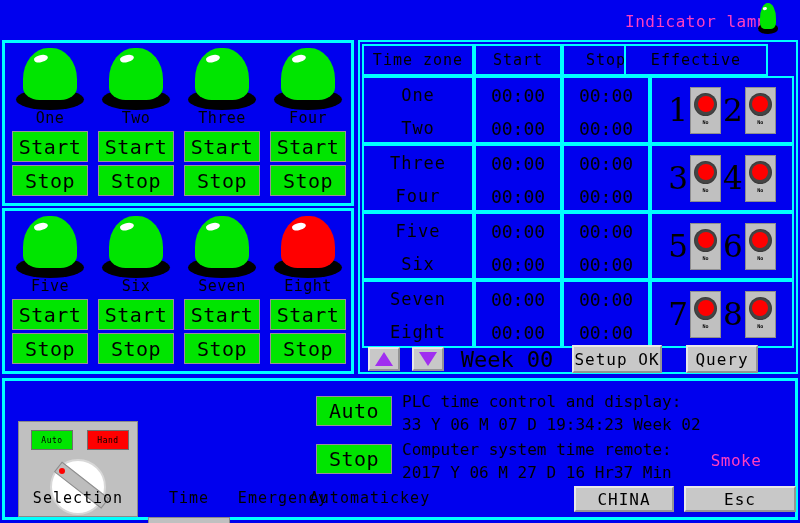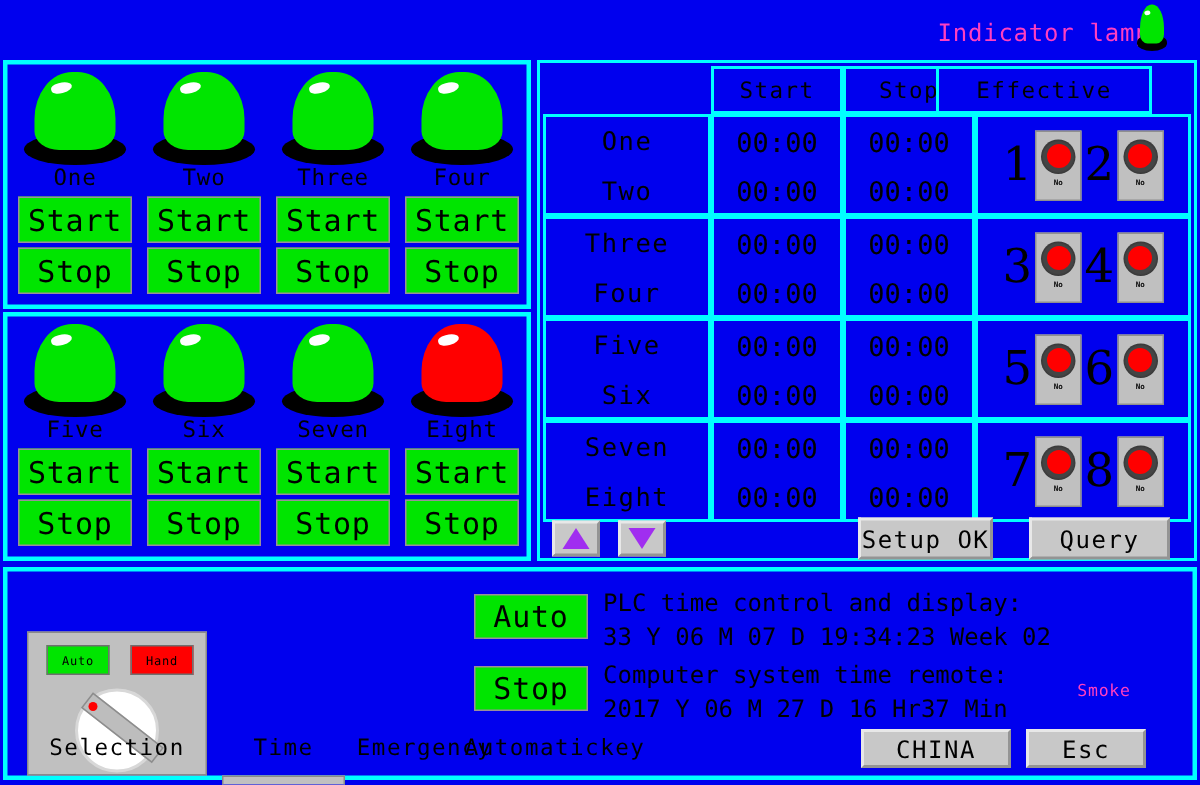--- a/index.html
+++ b/index.html
@@ -70,21 +70,21 @@
   .knob-circle{position:absolute;left:31px;top:37px;width:52px;height:52px;
        border-radius:50%;background:#fff;border:2px solid #d8d8d8;}
   .knob-bar{position:absolute;left:38px;top:42px;width:58px;height:11px;
        background:#bdbdbd;border:1px solid #8d8d8d;transform:rotate(38deg);
        transform-origin:6px 6px;}
   .knob-dot{position:absolute;left:40px;top:46px;width:6px;height:6px;
        border-radius:50%;background:#ff0000;}
 
   
   .tline{color:#000;font-size:16px;letter-spacing:0px;white-space:nowrap;}
-  #smoke-label{color:#ff3fc0;font-size:11px;letter-spacing:.5px;}
+  #smoke-label{color:#ff3fc0;font-size:16px;letter-spacing:.5px;}
 </style>
 </head>
 <body>
 
 <div id="root">
 
   <div class="abs ctr" id="indicator-label">Indicator lamp</div>
   <div class="abs lamp" id="indicator-lamp">
     <div class="base"></div>
     <div class="dome" style="background:#00e500"></div>
@@ -177,20 +177,21 @@
         <div class="dome" style="background: rgb(255, 0, 0);"></div>
         <div class="hl"></div>
       </div>
     </div>
   <div class="abs ctr lamp-label" style="left:272px;top:277px;width:72px;height:18px;">Eight</div>
   <div class="abs ctr gbtn" style="left:270px;top:299px;width:76px;height:31px;">Start</div>
   <div class="abs ctr gbtn" style="left:270px;top:333px;width:76px;height:31px;">Stop</div>
 
   <div class="abs" style="left:358px;top:40px;width:440px;height:334px;border:2px solid #00ffff;box-sizing:border-box;"></div>
 
+  <div class="abs ctr tcell thead" style="left:362px;top:44px;width:112px;height:32px;">Time zone</div>
   <div class="abs ctr tcell thead" style="left:474px;top:44px;width:88px;height:32px;">Start</div>
   <div class="abs ctr tcell thead" style="left:562px;top:44px;width:88px;height:32px;">Stop</div>
   <div class="abs ctr tcell thead" style="left:624px;top:44px;width:144px;height:32px;">Effective</div>
 
   <div class="abs tcell" style="left:362px;top:76px;width:112px;height:68px;">
     <div class="ctr tzname" style="height:34px;">One</div>
     <div class="ctr tzname" style="height:32px;">Two</div>
   </div>
   <div class="abs tcell" style="left:474px;top:76px;width:88px;height:68px;">
     <div class="ctr ttime" style="height:34px;">00:00</div>
@@ -311,22 +312,23 @@
         </span>
     </div>
   </div>
 
   <div class="abs ctr arrowbtn" style="left:368px;top:347px;width:32px;height:24px;">
     <span class="tri tri-up"></span>
   </div>
   <div class="abs ctr arrowbtn" style="left:412px;top:347px;width:32px;height:24px;">
     <span class="tri tri-dn"></span>
   </div>
+  <div class="abs ctr" style="left:452px;top:346px;width:110px;height:26px;color:#000;font-size:22px;">Week  00</div>
   <div class="abs ctr graybtn" style="left:572px;top:345px;width:90px;height:28px;">Setup OK</div>
-  <div class="abs ctr graybtn" style="left:686px;top:345px;width:94px;height:28px;">Query</div>
+  <div class="abs ctr graybtn" style="left:686px;top:345px;width:72px;height:28px;">Query</div>
 
   <div class="abs" style="left:2px;top:378px;width:796px;height:142px;border:3px solid #00ffff;box-sizing:border-box;"></div>
 
   <div class="abs devplate" style="left:18px;top:390px;width:120px;height:96px;">
     <div class="mini-tag" style="left:12px;top:8px;width:40px;height:18px;background:#00e500;border:1px solid #6f6f6f;">Auto</div>
     <div class="mini-tag" style="left:68px;top:8px;width:40px;height:18px;background:#ff0000;border:1px solid #6f6f6f;">Hand</div>
     <div class="knob-circle"></div>
     <div class="knob-bar"></div>
     <div class="knob-dot"></div>
   </div>
@@ -346,15 +348,15 @@
   <div class="abs ctr dev-label" style="left:310px;top:488px;width:120px;height:20px;">Automatickey</div>
 
   <div class="abs tline" style="left:402px;top:392px;width:300px;height:20px;">PLC time control and display:</div>
   <div class="abs tline" style="left:402px;top:415px;width:310px;height:20px;">33 Y 06 M 07 D 19:34:23 Week 02</div>
   <div class="abs tline" style="left:402px;top:440px;width:310px;height:20px;">Computer system time remote:</div>
   <div class="abs tline" style="left:402px;top:463px;width:310px;height:20px;">2017 Y 06 M 27 D  16 Hr37 Min</div>
 
   <div class="abs ctr" id="smoke-label" style="left:700px;top:450px;width:72px;height:20px;">Smoke</div>
 
   <div class="abs ctr graybtn" style="left:574px;top:486px;width:100px;height:26px;">CHINA</div>
-  <div class="abs ctr graybtn" style="left:684px;top:486px;width:80px;height:26px;">Esc</div>
+  <div class="abs ctr graybtn" style="left:684px;top:486px;width:112px;height:26px;">Esc</div>
 
 </div>
 
 </body></html>

